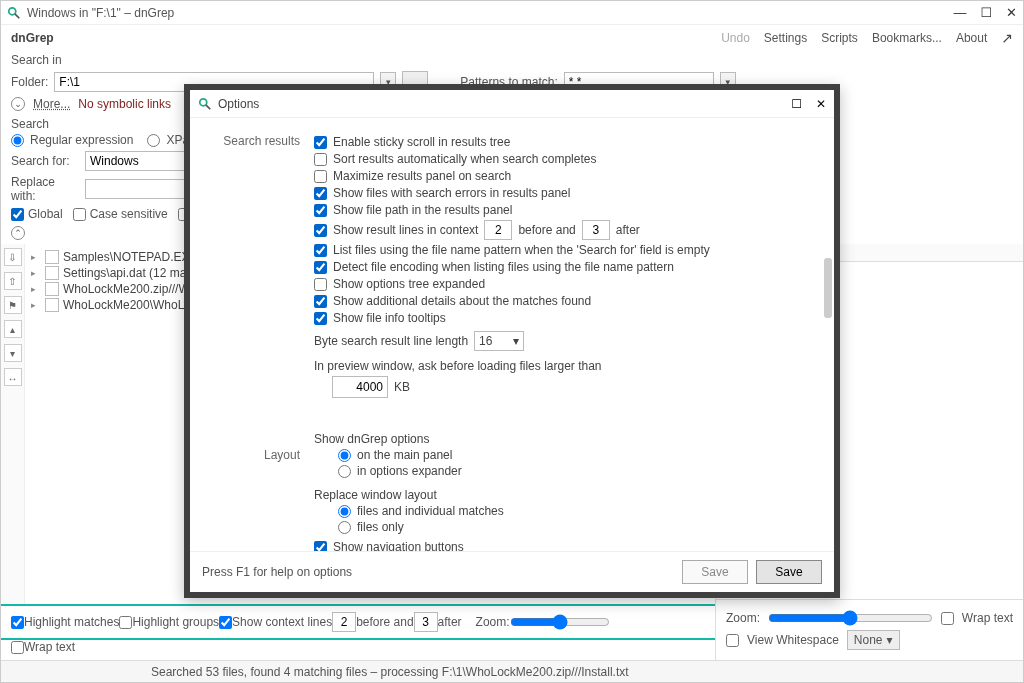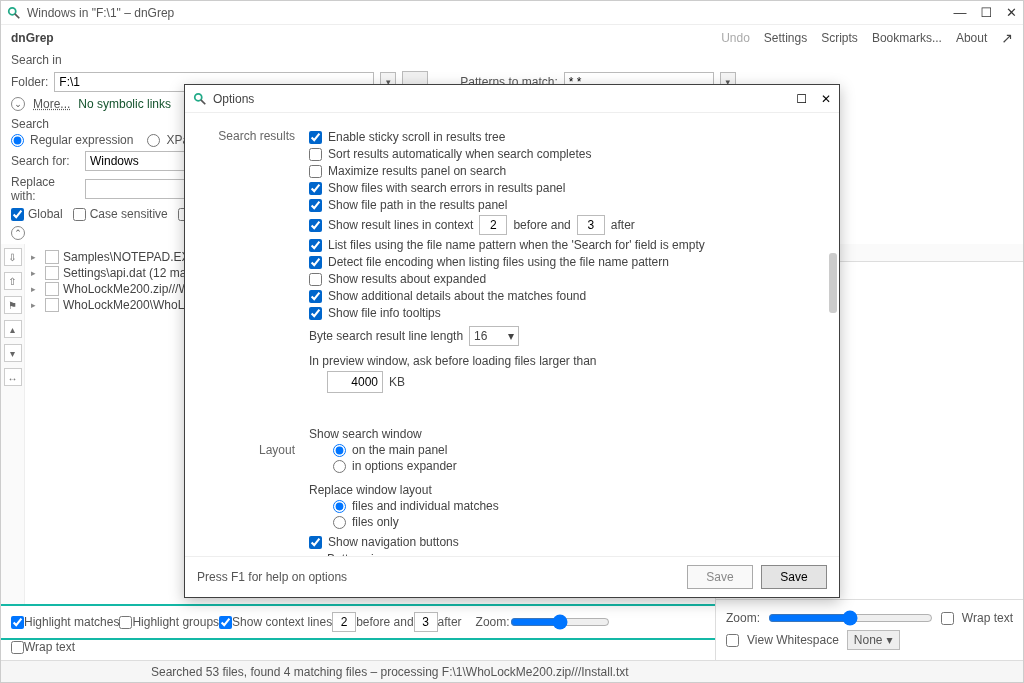--- a/index.html
+++ b/index.html
@@ -22,21 +22,21 @@
 .search-row .lbl { color: #555; }
 .search-row input[type=text] { border: 1px solid #bbb; height: 20px; padding: 0 4px; }
 .folder-input { width: 320px; }
 .dropdown-btn { width: 16px; height: 20px; border: 1px solid #bbb; background: #f5f5f5; display: inline-flex; align-items: center; justify-content: center; font-size: 9px; }
 .browse-btn { width: 26px; height: 22px; border: 1px solid #bbb; background: #f0f0f0; display: inline-flex; align-items: center; justify-content: center; }
 .pattern-input { width: 150px; }
 
 .more-row { display: flex; align-items: center; padding: 2px 10px; gap: 8px; color: #555; }
 .circ-toggle { width: 14px; height: 14px; border: 1px solid #888; border-radius: 50%; display: inline-flex; align-items: center; justify-content: center; font-size: 9px; }
 .more-link { text-decoration: underline dotted; }
-.gray-text { color: #14532d; }
+.gray-text { color: #7f1d1d; }
 
 .search-section { padding: 4px 10px; color: #555; }
 .radio-row { display: flex; align-items: center; gap: 4px; margin: 2px 0; }
 .radio-row input[type=radio] { margin-right: 2px; }
 .form-row { display: flex; align-items: center; gap: 6px; margin: 4px 0; }
 .form-row .flabel { width: 68px; }
 .form-row input[type=text] { flex: 1; max-width: 100px; border: 1px solid #bbb; height: 20px; padding: 0 4px; }
 .check-row { display: flex; align-items: center; gap: 4px; margin: 2px 0; }
 .check-row input[type=checkbox] { accent-color: #0066cc; }
 
@@ -60,21 +60,21 @@
 
 .right-bottom { padding: 6px 10px; border-top: 1px solid #ddd; color: #555; }
 .right-bottom .row { display: flex; align-items: center; gap: 8px; margin: 4px 0; }
 .right-bottom .slider-long { flex:1; }
 .combo { height: 20px; border: 1px solid #bbb; background: #eee; padding: 0 6px; display:inline-flex; align-items:center; gap:4px; }
 
 .status-bar { height: 22px; border-top: 1px solid #ddd; background: #f6f6f6; display: flex; align-items: center; padding: 0 10px; gap: 10px; color: #555; }
 .status-bar .spacer { width: 130px; }
 
 
-.options-dialog { position: absolute; left: 184px; top: 84px; width: 656px; height: 514px; background: #fff; border: 1px solid #404040; box-shadow: 0 4px 14px rgba(0,0,0,.25); display: flex; flex-direction: column; }
+.options-dialog { position: absolute; left: 184px; top: 84px; width: 656px; height: 514px; background: #fff; border: 6px solid #404040; box-shadow: 0 4px 14px rgba(0,0,0,.25); display: flex; flex-direction: column; }
 .options-dialog .dlg-title { height: 28px; display: flex; align-items: center; padding: 0 8px; border-bottom: 1px solid #eee; }
 .dlg-title .icon { width:14px; height:14px; margin-right:6px; }
 .dlg-title .t { flex:1; color:#444; }
 .dlg-title .wb { display:flex; gap:14px; }
 
 .options-body { flex:1; display:flex; overflow:hidden; }
 .options-left { width: 120px; padding: 16px 10px 0 0; text-align: right; color:#666; }
 .options-left .sec-label { margin-bottom: 300px; display:block; }
 .options-right { flex:1; padding: 14px 14px 0 4px; overflow: hidden; position: relative; }
 .options-right .scrollbar-imit { position:absolute; right:2px; top:140px; width:8px; height:60px; background:#ccc; border-radius:3px; }
@@ -319,21 +319,21 @@
       <div class="opt-row">
           <input type="checkbox" checked="" style="">
           <span>List files using the file name pattern when the 'Search for' field is empty</span>
         </div>
       <div class="opt-row">
           <input type="checkbox" checked="" style="">
           <span>Detect file encoding when listing files using the file name pattern</span>
         </div>
       <div class="opt-row">
           <input type="checkbox" style="">
-          <span>Show results about expanded</span>
+          <span>Show options tree expanded</span>
         </div>
       <div class="opt-row">
           <input type="checkbox" checked="" style="">
           <span>Show additional details about the matches found</span>
         </div>
       <div class="opt-row">
           <input type="checkbox" checked="" style="">
           <span>Show file info tooltips</span>
         </div>
 
@@ -346,21 +346,21 @@
       </div>
 
       <div class="opt-row" style="margin-top:8px">
         <span>In preview window, ask before loading files larger than</span>
       </div>
       <div class="opt-row opt-sub">
         <input type="text" class="num-wide" value="4000" style="">
         <span>KB</span>
       </div>
 
-      <div class="opt-heading" style="margin-top:34px">Show search window</div>
+      <div class="opt-heading" style="margin-top:34px">Show dnGrep options</div>
       <div class="radio-opt">
           <input type="radio" checked="" style="">
           <span>on the main panel</span>
         </div>
       <div class="radio-opt">
           <input type="radio" style="">
           <span>in options expander</span>
         </div>
 
       <div class="opt-heading">Replace window layout</div>

